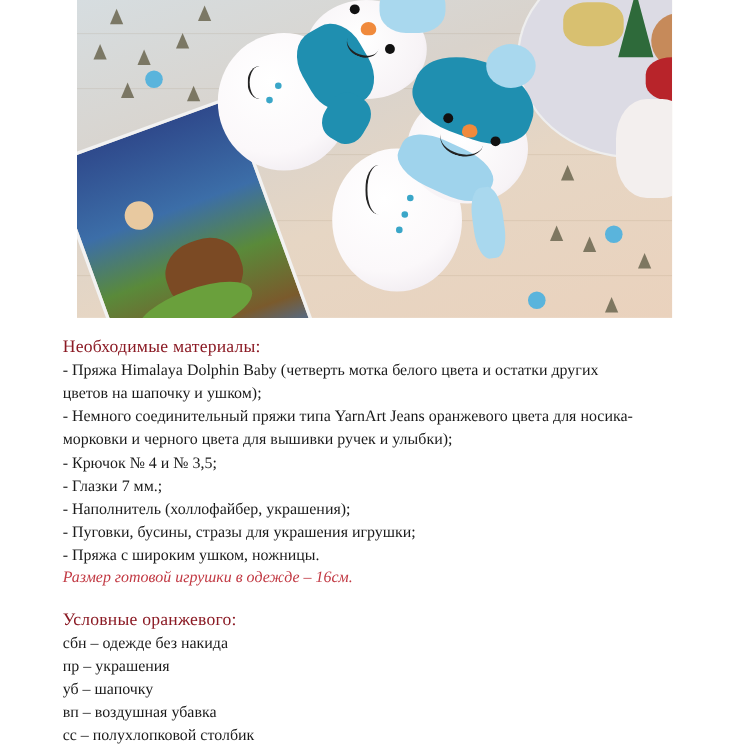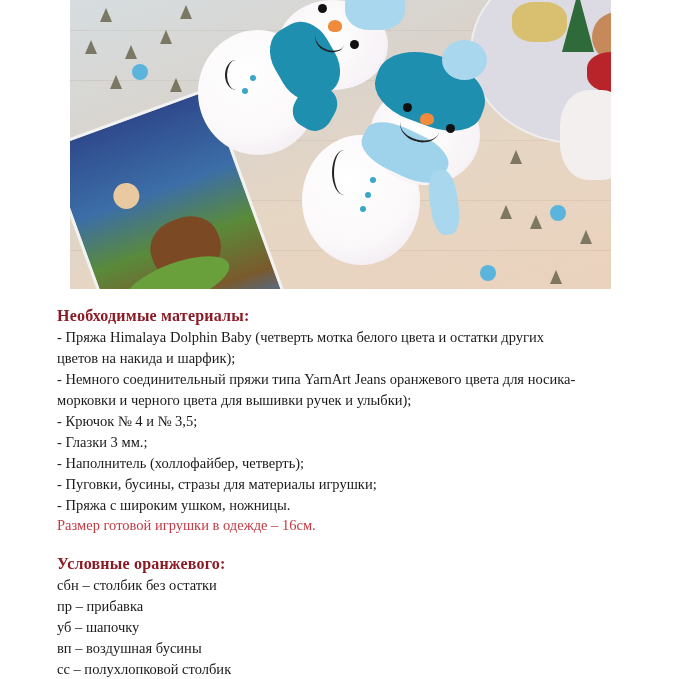--- a/index.html
+++ b/index.html
@@ -32,23 +32,23 @@
     .snow-head { position: absolute; border-radius: 50%; background: radial-gradient(circle at 45% 40%, #ffffff 0%, #f7f3f6 70%, #e6e0e6 100%); }
     .hat { position: absolute; border-radius: 50% 50% 40% 40%; }
     .pom { position: absolute; border-radius: 50%; }
     .scarf { position: absolute; border-radius: 40%; }
     .eye { position: absolute; width: 9px; height: 9px; border-radius: 50%; background: #111; }
     .nose { position: absolute; width: 14px; height: 12px; border-radius: 50% 50% 40% 40%; background: #f08a3c; }
     .smile { position: absolute; border-bottom: 2px solid #222; border-radius: 0 0 50% 50%; }
     .button { position: absolute; width: 6px; height: 6px; border-radius: 50%; background: #3aa6c8; }
     .arm { position: absolute; border-left: 2px solid #222; border-radius: 50%; }
     .ball { position: absolute; width: 16px; height: 16px; border-radius: 50%; background: #5ab4dc; }
-    .heading { position: absolute; left: 57px; font-weight: bold; font-size: 16px; color: #8b1a24; letter-spacing: 0.2px; }
+    .heading { position: absolute; left: 57px; font-weight: normal; font-size: 16px; color: #8b1a24; letter-spacing: 0.2px; }
     .line { position: absolute; left: 57px; font-size: 14.5px; color: #1a1a1a; white-space: nowrap; }
-    .line.red { color: #c23a44; }
+    .line.red { color: #c23a44; font-style: italic; }
   </style>
 </head>
 <body>
 
 <div class="photo">
   <div class="wood-line" style="top:30px"></div>
   <div class="wood-line" style="top:80px"></div>
   <div class="wood-line" style="top:140px"></div>
   <div class="wood-line" style="top:200px"></div>
   <div class="wood-line" style="top:250px"></div>
@@ -113,28 +113,28 @@
     <div class="smile" style="left:330px;top:112px;width:40px;height:28px;transform:rotate(15deg)"></div>
     <div class="button" style="left:300px;top:177px"></div>
     <div class="button" style="left:295px;top:192px"></div>
     <div class="button" style="left:290px;top:206px"></div>
     <div class="arm" style="left:262px;top:150px;width:22px;height:45px"></div>
   </div>
 </div>
 
 <div class="heading" style="top:307px">Необходимые материалы:</div>
 <div class="line" style="top:329px">- Пряжа Himalaya Dolphin Baby (четверть мотка белого цвета и остатки других</div>
-<div class="line" style="top:350px">цветов на накида и шарфик);</div>
+<div class="line" style="top:350px">цветов на шапочку и ушком);</div>
 <div class="line" style="top:371px">- Немного соединительный пряжи типа YarnArt Jeans оранжевого цвета для носика-</div>
 <div class="line" style="top:392px">морковки и черного цвета для вышивки ручек и улыбки);</div>
 <div class="line" style="top:413px">- Крючок № 4 и № 3,5;</div>
-<div class="line" style="top:434px">- Глазки 3 мм.;</div>
-<div class="line" style="top:455px">- Наполнитель (холлофайбер, четверть);</div>
-<div class="line" style="top:476px">- Пуговки, бусины, стразы для материалы игрушки;</div>
+<div class="line" style="top:434px">- Глазки 7 мм.;</div>
+<div class="line" style="top:455px">- Наполнитель (холлофайбер, украшения);</div>
+<div class="line" style="top:476px">- Пуговки, бусины, стразы для украшения игрушки;</div>
 <div class="line" style="top:497px">- Пряжа с широким ушком, ножницы.</div>
 <div class="line red" style="top:517px">Размер готовой игрушки в одежде – 16см.</div>
 
 <div class="heading" style="top:555px">Условные оранжевого:</div>
-<div class="line" style="top:577px">сбн – столбик без остатки</div>
-<div class="line" style="top:598px">пр – прибавка</div>
+<div class="line" style="top:577px">сбн – одежде без накида</div>
+<div class="line" style="top:598px">пр – украшения</div>
 <div class="line" style="top:619px">уб – шапочку</div>
-<div class="line" style="top:640px">вп – воздушная бусины</div>
+<div class="line" style="top:640px">вп – воздушная убавка</div>
 <div class="line" style="top:661px">сс – полухлопковой столбик</div>
 
 </body></html>

